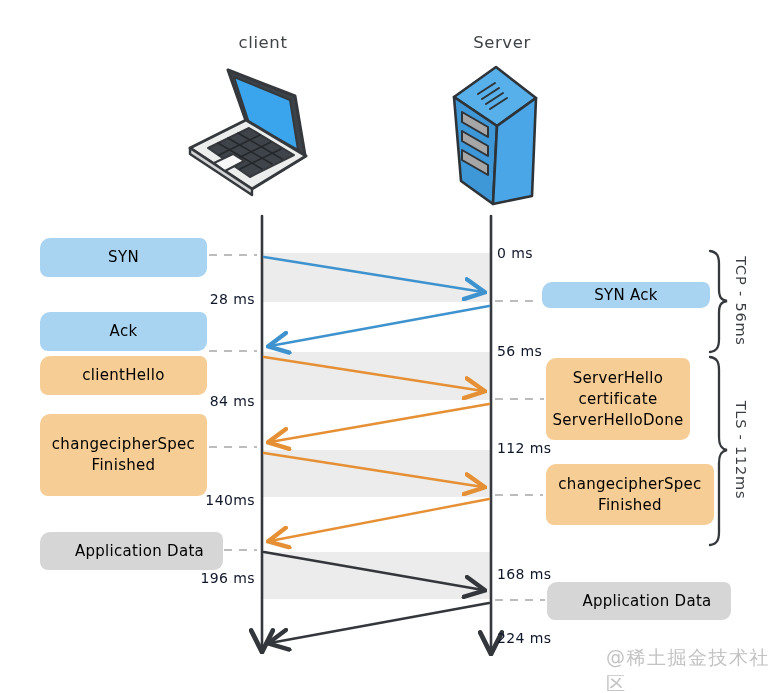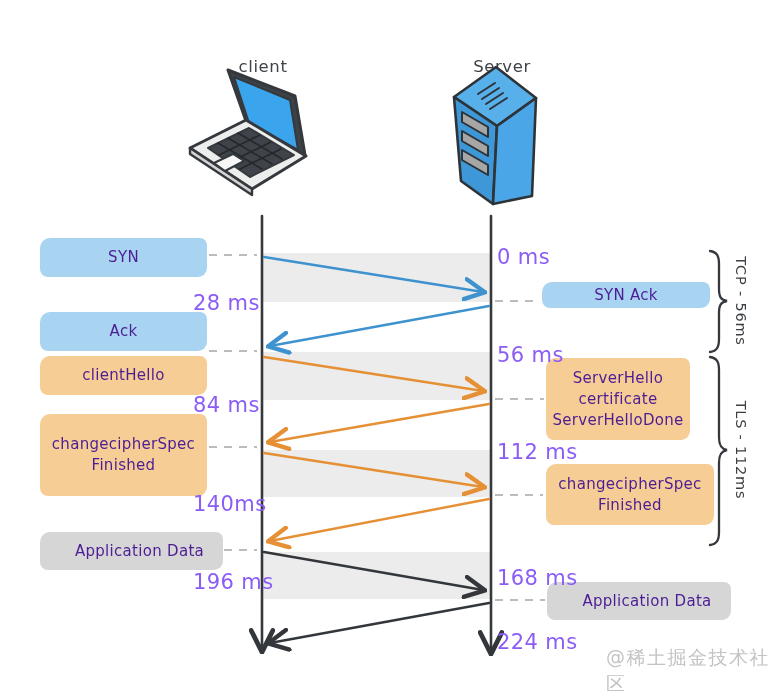--- a/index.html
+++ b/index.html
@@ -13,39 +13,39 @@
   .stripe.s3{top:450px;height:47px;}
   .stripe.s4{top:552px;height:47px;}
   .overlay{position:absolute;left:0;top:0;pointer-events:none;}
   .lifeline{stroke:#35393d;stroke-width:2.6;fill:none;stroke-linecap:round;}
   .arr{fill:none;stroke-width:2.4;stroke-linecap:round;}
   .arr.blue{stroke:var(--blue-arrow,#3e93cf);}
   .arr.orange{stroke:var(--orange-arrow,#e69035);}
   .arr.dark{stroke:var(--dark-arrow,#33373b);}
   .dash{stroke:#bcbcbc;stroke-width:2;fill:none;stroke-dasharray:8 7;}
   .brace{stroke:#35393d;stroke-width:2.3;fill:none;stroke-linecap:round;}
-  .actor-label{position:absolute;transform:translateX(-50%);font-size:16.5px;letter-spacing:.6px;color:#3f4347;margin-top:24px;}
+  .actor-label{position:absolute;transform:translateX(-50%);font-size:16.5px;letter-spacing:.6px;color:#3f4347;}
   .box{
     position:absolute;display:flex;flex-direction:column;justify-content:center;align-items:center;
     width:167px;text-align:center;font-size:15px;line-height:21px;letter-spacing:.3px;
-    border-radius:10px 7px 9px 8px;color:#4c1d95;
+    border-radius:10px 7px 9px 8px;color:#000000;
   }
   .box.blue{background:var(--blue-box,#a9d4f1);}
   .box.orange{background:var(--orange-box,#f6cd95);}
   .box.gray{background:var(--gray-box,#d6d6d6);padding-left:16px;}
   .bx-syn{left:40px;top:238px;height:39px;}
   .bx-ack{left:40px;top:312px;height:39px;}
   .bx-chello{left:40px;top:356px;height:39px;}
   .bx-ckx{left:40px;top:414px;height:82px;}
   .bx-appc{left:40px;top:532px;height:38px;}
   .bx-synack{left:542px;top:282px;height:26px;width:168px;}
   .bx-shello{left:546px;top:358px;height:82px;width:144px;}
   .bx-ccs{left:546px;top:464px;height:61px;width:168px;}
   .bx-apps{left:547px;top:582px;height:38px;width:168px;}
-  .time-label{position:absolute;font-size:21px;letter-spacing:.4px;color:#8b5cf6;white-space:nowrap;}
+  .time-label{position:absolute;font-size:14px;letter-spacing:.4px;color:#0f172a;white-space:nowrap;}
   .tl-left{width:62px;text-align:right;right:522px;}
   .t28{top:291px;} .t84{top:393px;} .t140{top:492px;} .t196{top:570px;}
   .tl-right{left:497px;}
   .t0{top:245px;} .t56{top:343px;} .t112{top:440px;} .t168{top:566px;} .t224{top:630px;}
   .brace-label{
     position:absolute;white-space:nowrap;font-size:14.5px;letter-spacing:.8px;color:#3c4044;
     transform:translate(-50%,-50%) rotate(90deg);
   }
   .bl-tcp{left:741px;top:301px;}
   .bl-tls{left:741px;top:450px;}

